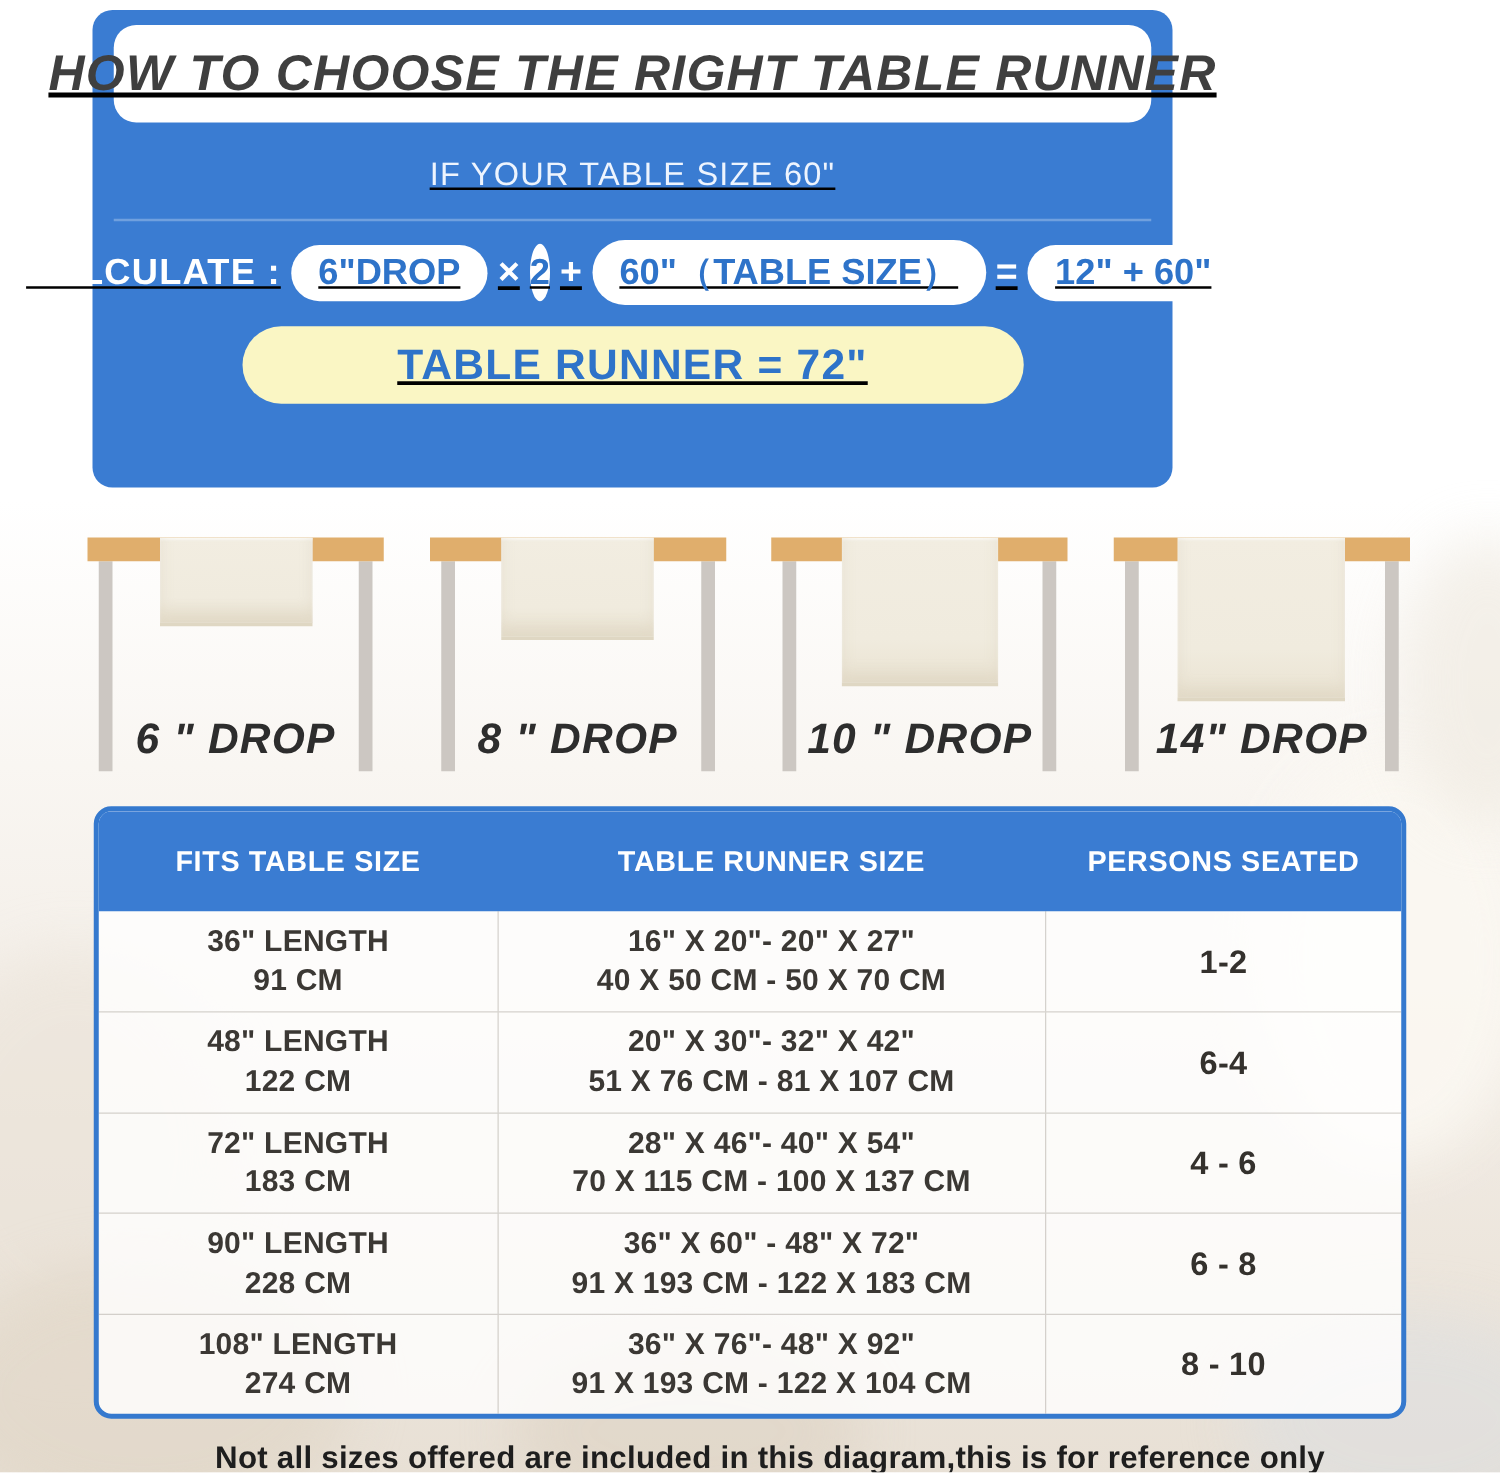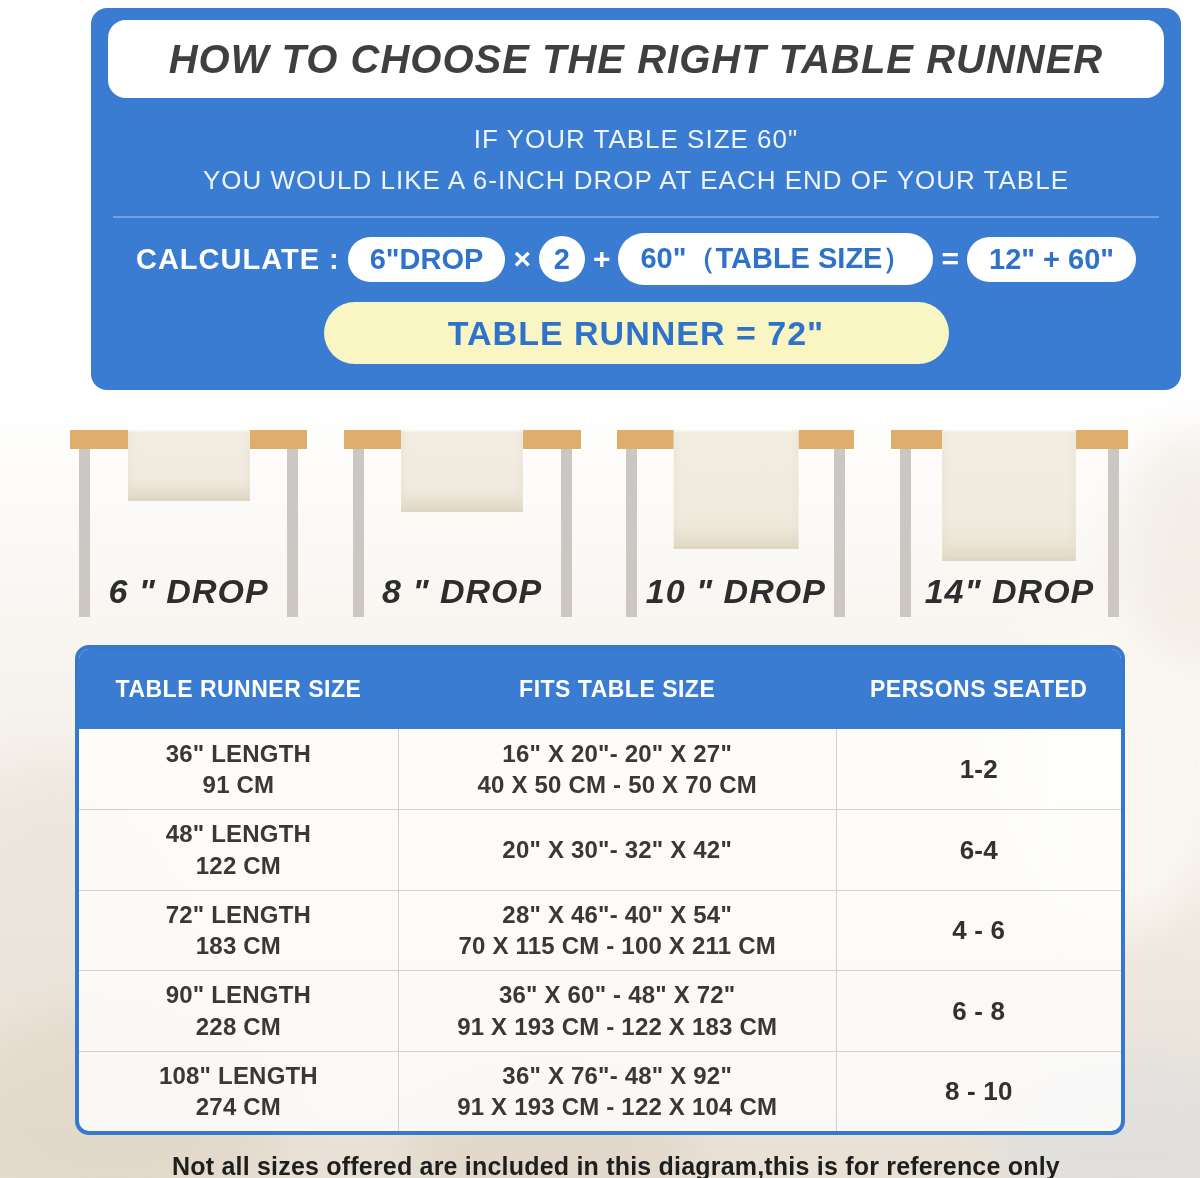--- a/index.html
+++ b/index.html
@@ -9,22 +9,22 @@
   
   .bg-blob{position:absolute;border-radius:50%;filter:blur(22px);pointer-events:none;}
   .blob-chair{left:1005px;top:600px;width:220px;height:330px;background:#fbf8f2;opacity:.9;}
   .blob-left-mid{left:-70px;top:760px;width:260px;height:320px;background:#eae2d7;opacity:.55;}
   .blob-bottom-left{left:-50px;top:1010px;width:330px;height:210px;background:#ddd2c1;opacity:.5;}
   .blob-bottom-mid{left:410px;top:1070px;width:280px;height:150px;background:#d8ccbb;opacity:.4;}
   .blob-bottom-right{left:990px;top:1050px;width:270px;height:170px;background:#dcdfe2;opacity:.55;}
   .blob-right-top{left:1120px;top:430px;width:140px;height:230px;background:#f0ebe2;opacity:.7;}
 
   
-  .hero{position:absolute;left:91px;top:8px;width:1090px;height:382px;
-        background:#3A7CD2;border-radius:16px;box-sizing:border-box;}
+  .hero{position:absolute;left:74px;top:8px;width:864px;height:382px;
+        background:#3A7CD2;border-radius:16px;box-sizing:border-box;text-decoration:underline;}
   .title-box{margin:12px 17px 0;height:78px;background:#ffffff;border-radius:18px;
              display:flex;align-items:center;justify-content:center;}
   .title-box h1{margin:0;font-size:40px;font-weight:bold;font-style:italic;
                 color:#3F3F3F;letter-spacing:1px;white-space:nowrap;}
   .sub{margin:0;text-align:center;color:#EDF4FE;font-size:26px;letter-spacing:1px;}
   .sub1{margin-top:26px;}
   .sub2{margin-top:10px;}
   .hero-divider{margin:20px auto 0;width:96%;border-top:2px solid rgba(255,255,255,0.28);}
   .calc-row{margin-top:15px;display:flex;align-items:center;justify-content:center;gap:8px;}
   .calc-label{color:#ffffff;font-size:29px;font-weight:bold;letter-spacing:1px;white-space:nowrap;text-align:right;}
@@ -86,21 +86,20 @@
   <div class="bg-blob blob-bottom-left"></div>
   <div class="bg-blob blob-bottom-mid"></div>
   <div class="bg-blob blob-bottom-right"></div>
   <div class="bg-blob blob-right-top"></div>
 
   <section class="hero">
     <div class="title-box">
       <h1>HOW TO CHOOSE THE RIGHT TABLE RUNNER</h1>
     </div>
     <p class="sub sub1">IF YOUR TABLE SIZE 60"</p>
-    <p class="sub sub2">YOU WOULD LIKE A 6-INCH DROP AT EACH END OF YOUR TABLE</p>
     <div class="hero-divider"></div>
     <div class="calc-row">
       <span class="calc-label">CALCULATE :</span>
       <span class="pill">6"DROP</span>
       <span class="op">×</span>
       <span class="pill circle">2</span>
       <span class="op">+</span>
       <span class="pill">60"（TABLE SIZE）</span>
       <span class="op">=</span>
       <span class="pill">12" + 60"</span>
@@ -136,22 +135,22 @@
       <div class="runner"></div>
       <div class="tabletop"></div>
       <div class="leg left"></div>
       <div class="leg right"></div>
       <figcaption>14" DROP</figcaption>
     </figure>
   </section>
 
   <section class="size-chart">
     <div class="chart-head">
+      <span>FITS TABLE SIZE</span>
       <span>TABLE RUNNER SIZE</span>
-      <span>FITS TABLE SIZE</span>
       <span>PERSONS SEATED</span>
     </div>
     <div class="chart-body">
       <div class="chart-row">
         <div class="cell">
           <span>36" LENGTH</span>
           <span>91 CM</span>
         </div>
         <div class="cell mid">
           <span>16" X 20"- 20" X 27"</span>
@@ -161,33 +160,34 @@
           <span>1-2</span>
         </div>
       </div>
       <div class="chart-row">
         <div class="cell">
           <span>48" LENGTH</span>
           <span>122 CM</span>
         </div>
         <div class="cell mid">
           <span>20" X 30"- 32" X 42"</span>
+          <span>51 X 76 CM - 81 X 107 CM</span>
         </div>
         <div class="cell persons">
           <span>6-4</span>
         </div>
       </div>
       <div class="chart-row">
         <div class="cell">
           <span>72" LENGTH</span>
           <span>183 CM</span>
         </div>
         <div class="cell mid">
           <span>28" X 46"- 40" X 54"</span>
-          <span>70 X 115 CM - 100 X 211 CM</span>
+          <span>70 X 115 CM - 100 X 137 CM</span>
         </div>
         <div class="cell persons">
           <span>4 - 6</span>
         </div>
       </div>
       <div class="chart-row">
         <div class="cell">
           <span>90" LENGTH</span>
           <span>228 CM</span>
         </div>

